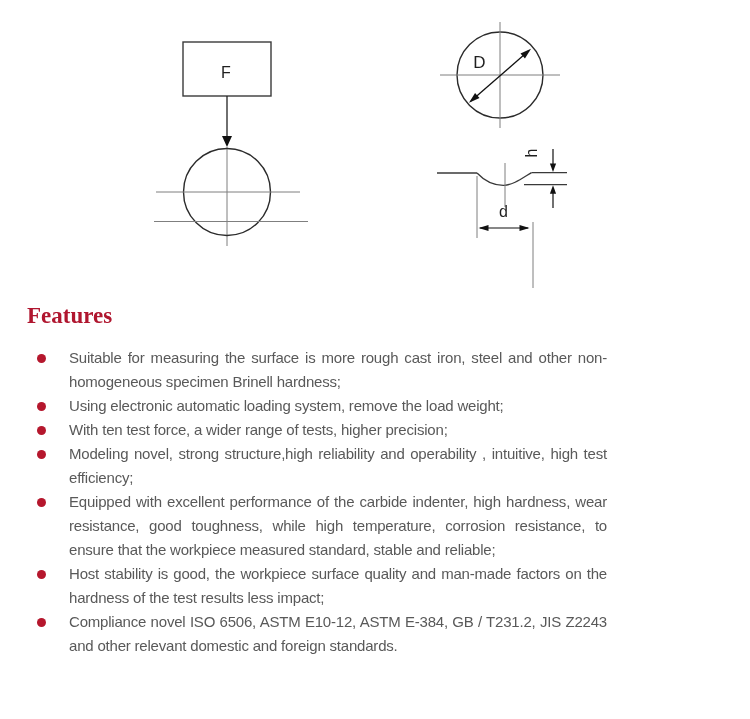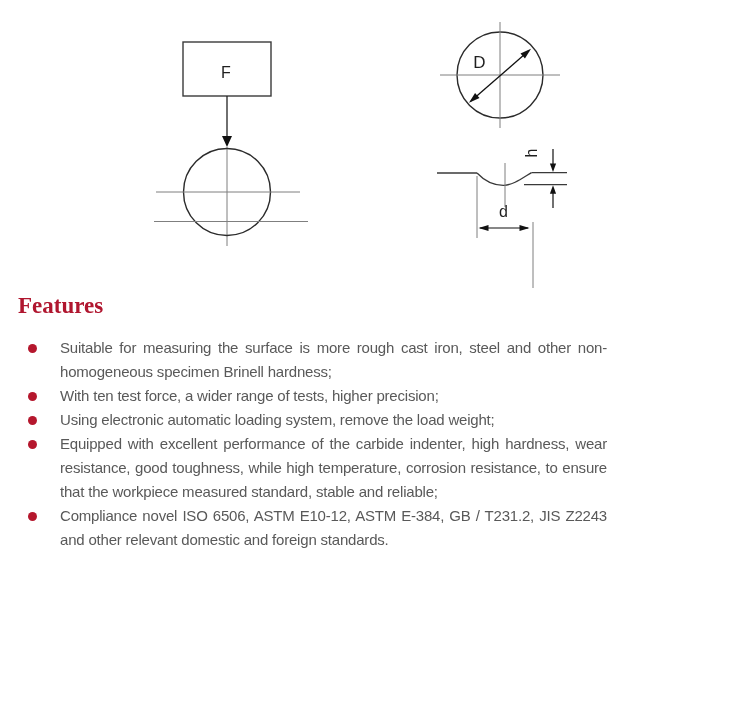--- a/index.html
+++ b/index.html
@@ -14,23 +14,23 @@
     position: absolute;
     top: 0; left: 0;
     width: 750px; height: 292px;
   }
   .diagram-label {
     font-family: "Liberation Sans", sans-serif;
     fill: #1f1f1f;
   }
   .features {
     position: absolute;
-    left: 0; top: 292px;
+    left: 0; top: 302px;
     width: 622px;
-    padding: 0 15px 0 18px;
+    padding: 0 15px 0 27px;
   }
   .features-heading {
     font-family: "Liberation Serif", serif;
     font-weight: bold;
     font-size: 23px;
     line-height: 27px;
     color: var(--accent, #b0162f);
   }
   .features-list {
     margin-top: 17px;
@@ -106,35 +106,43 @@
   <h2 class="features-heading">Features</h2>
   <div class="features-list">
 
       <div class="feature-item">
         <span class="feature-bullet"></span>
         <div class="feature-text">Suitable for measuring the surface is more rough cast iron, steel and other non-homogeneous specimen Brinell hardness;</div>
       </div>
 
       <div class="feature-item">
         <span class="feature-bullet"></span>
-        <div class="feature-text">With ten test force, a wider range of tests, higher precision;</div>
+        <div class="feature-text">Using electronic automatic loading system, remove the load weight;</div>
       </div>
 
       <div class="feature-item">
         <span class="feature-bullet"></span>
-        <div class="feature-text">Using electronic automatic loading system, remove the load weight;</div>
+        <div class="feature-text">With ten test force, a wider range of tests, higher precision;</div>
       </div>
 
 
+      <div class="feature-item">
+        <span class="feature-bullet"></span>
+        <div class="feature-text">Modeling novel, strong structure,high reliability and operability , intuitive, high test efficiency;</div>
+      </div>
 
       <div class="feature-item">
         <span class="feature-bullet"></span>
         <div class="feature-text">Equipped with excellent performance of the carbide indenter, high hardness, wear resistance, good toughness, while high temperature, corrosion resistance, to ensure that the workpiece measured standard, stable and reliable;</div>
       </div>
 
+      <div class="feature-item">
+        <span class="feature-bullet"></span>
+        <div class="feature-text">Host stability is good, the workpiece surface quality and man-made factors on the hardness of the test results less impact;</div>
+      </div>
 
 
       <div class="feature-item">
         <span class="feature-bullet"></span>
         <div class="feature-text">Compliance novel ISO 6506, ASTM E10-12, ASTM E-384, GB / T231.2, JIS Z2243 and other relevant domestic and foreign standards.</div>
       </div>
     </div>
 </div>
 
 </body></html>

